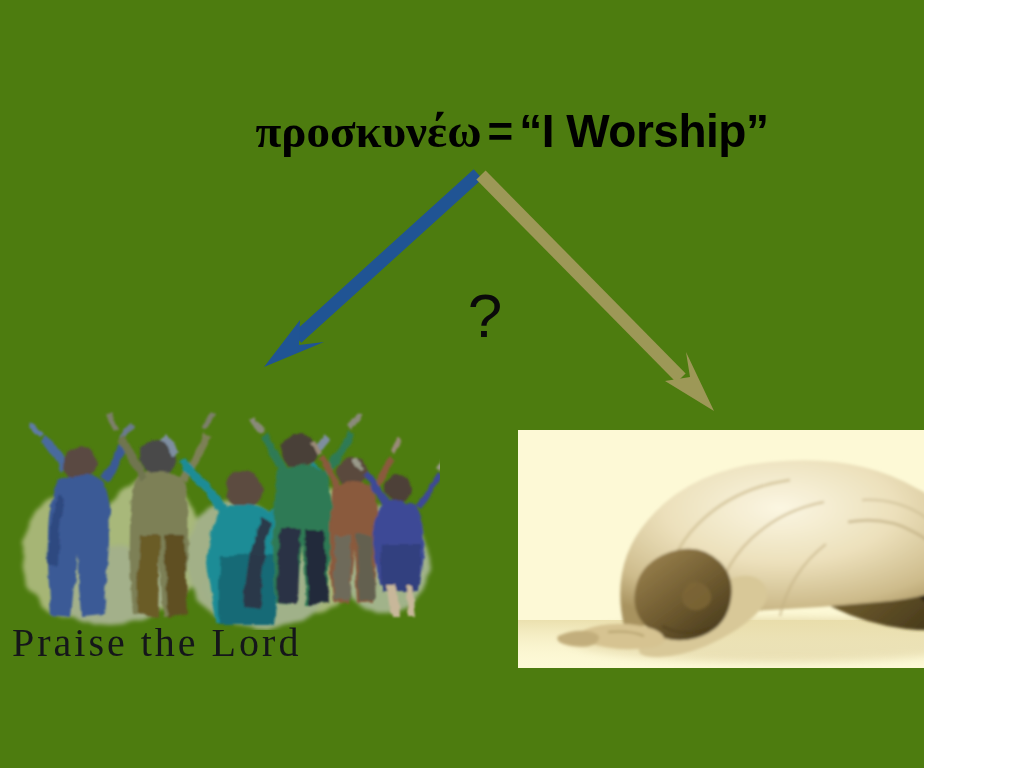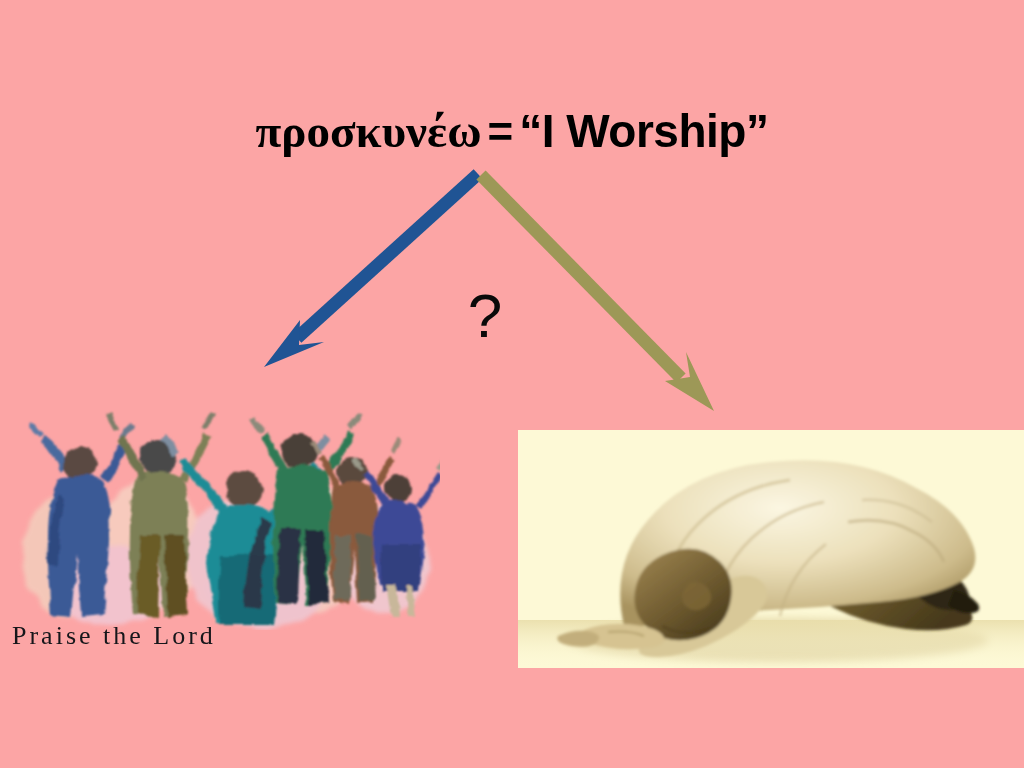--- a/index.html
+++ b/index.html
@@ -6,23 +6,23 @@
   html, body {
     margin: 0;
     padding: 0;
     background: #ffffff;
   }
   body {
     font-family: "Liberation Sans", sans-serif;
   }
   #slide {
     position: relative;
-    width: 1024px;
+    width: 924px;
     height: 768px;
-    background: #fca5a5;
+    background: #4d7c0f;
     overflow: hidden;
   }
 
   
   .title-row {
     position: absolute;
     left: 0;
     top: 108px;
     width: 1024px;
     text-align: center;
@@ -86,21 +86,21 @@
     left: 0;
     top: 0;
     width: 440px;
     height: 245px;
   }
   .praise-text {
     position: absolute;
     left: 12px;
     top: 620px;
     font-family: "Liberation Serif", "DejaVu Serif", serif;
-    font-size: 26px;
+    font-size: 40px;
     font-weight: normal;
     color: #15161a;
     letter-spacing: 3px;
     line-height: 1;
     white-space: nowrap;
   }
 
   
   .photo-right {
     position: absolute;

